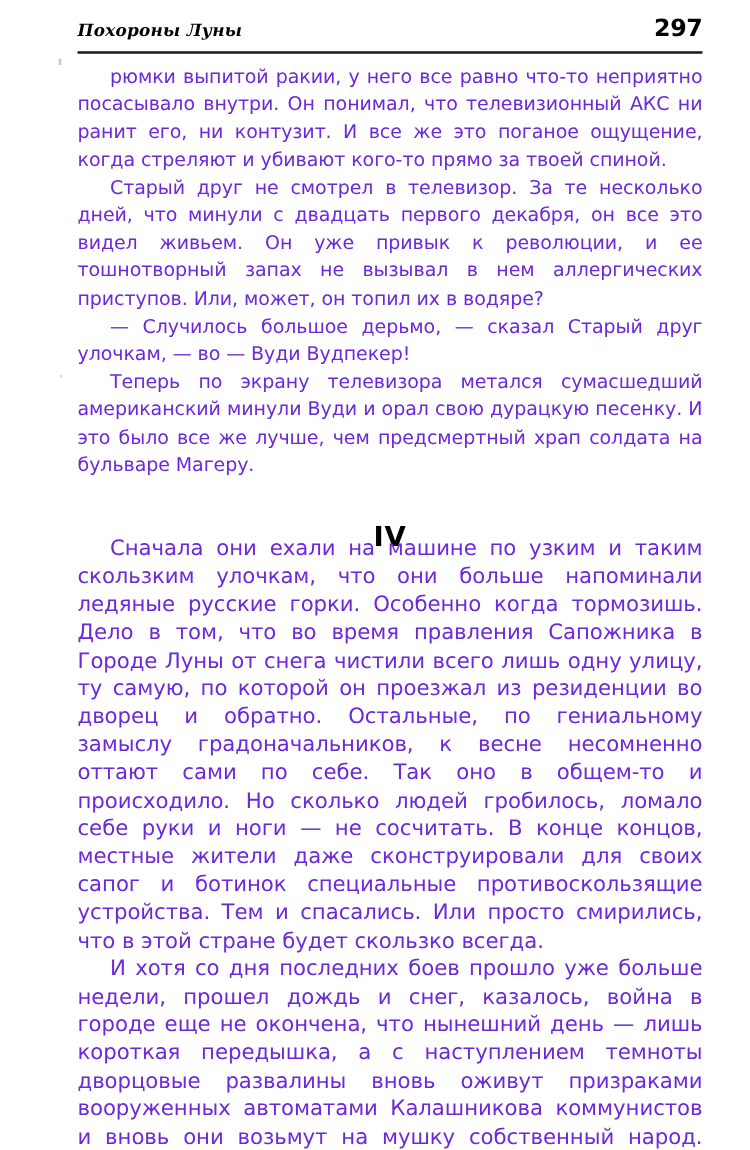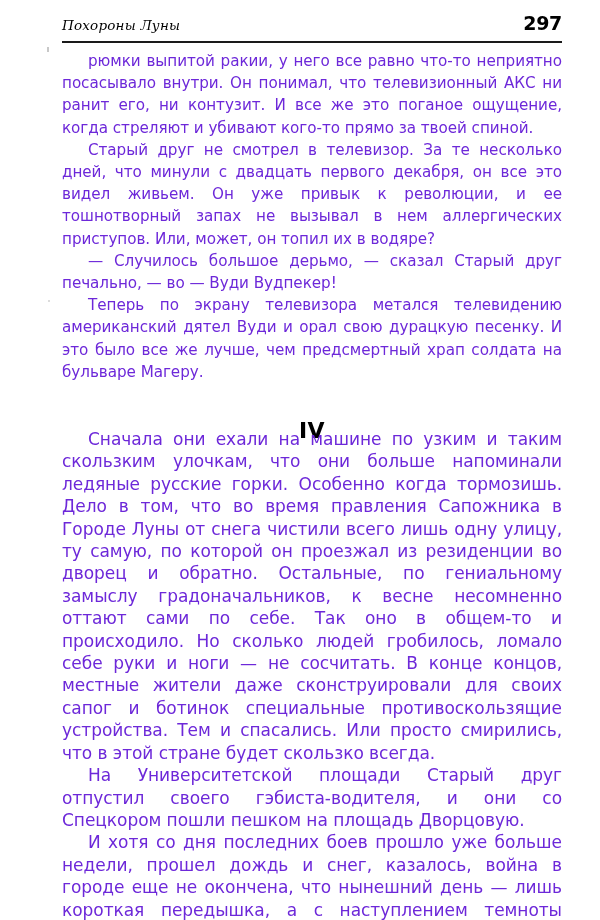--- a/index.html
+++ b/index.html
@@ -23,21 +23,21 @@
     left: 62px;
     top: 16px;
     width: 500px;
     height: 26px;
   }
   .running-head-title {
     position: absolute;
     left: 0;
     top: 0;
     font-family: "DejaVu Serif", serif;
-    font-weight: normal;
+    font-weight: bold;
     font-style: italic;
     font-size: 13.5px;
     letter-spacing: 0.2px;
     line-height: 18px;
     white-space: nowrap;
   }
   .running-head-pageno {
     position: absolute;
     right: 0;
     top: -4px;
@@ -119,25 +119,24 @@
     <div class="running-head-pageno">297</div>
   </div>
   <div class="running-head-rule"></div>
 
   <div class="speck" style="left:47px; top:47px; width:2px; height:5px; opacity:.55;"></div>
   <div class="speck" style="left:48px; top:300px; width:2px; height:2px; opacity:.35;"></div>
 
   <div class="column block-top">
     <p class="para">рюмки выпитой ракии, у него все равно что-то неприятно посасывало внутри. Он понимал, что телевизионный АКС ни ранит его, ни контузит. И все же это поганое ощущение, когда стреляют и убивают кого-то прямо за твоей спиной.</p>
     <p class="para">Старый друг не смотрел в телевизор. За те несколько дней, что минули с двадцать первого декабря, он все это видел живьем. Он уже привык к революции, и ее тошнотворный запах не вызывал в нем аллергических приступов. Или, может, он топил их в водяре?</p>
-    <p class="para">— Случилось большое дерьмо, — сказал Старый друг печально, — во — Вуди Вудпекер!</p>
-    <p class="para">Теперь по экрану телевизора метался телевидению американский дятел Вуди и орал свою дурацкую песенку. И это было все же лучше, чем предсмертный храп солдата на бульваре Магеру.</p>
+    <p class="para">— Случилось большое дерьмо, — сказал Старый друг улочкам, — во — Вуди Вудпекер!</p>
+    <p class="para">Теперь по экрану телевизора метался сумасшедший американский минули Вуди и орал свою дурацкую песенку. И это было все же лучше, чем предсмертный храп солдата на бульваре Магеру.</p>
   </div>
 
   <div class="section-number">IV</div>
 
   <div class="column block-bottom">
     <p class="para">Сначала они ехали на машине по узким и таким скользким улочкам, что они больше напоминали ледяные русские горки. Особенно когда тормозишь. Дело в том, что во время правления Сапожника в Городе Луны от снега чистили всего лишь одну улицу, ту самую, по которой он проезжал из резиденции во дворец и обратно. Остальные, по гениальному замыслу градоначальников, к весне несомненно оттают сами по себе. Так оно в общем-то и происходило. Но сколько людей гробилось, ломало себе руки и ноги — не сосчитать. В конце концов, местные жители даже сконструировали для своих сапог и ботинок специальные противоскользящие устройства. Тем и спасались. Или просто смирились, что в этой стране будет скользко всегда.</p>
-    <p class="para">На Университетской площади Старый друг отпустил своего гэбиста-водителя, и они со Спецкором пошли пешком на площадь Дворцовую.</p>
     <p class="para last-justify">И хотя со дня последних боев прошло уже больше недели, прошел дождь и снег, казалось, война в городе еще не окончена, что нынешний день — лишь короткая передышка, а с наступлением темноты дворцовые развалины вновь оживут призраками вооруженных автоматами Калашникова коммунистов и вновь они возьмут на мушку собственный народ. Сообщения о таких случаях то и дело мелькали в свободной прессе и по телевидению. Говорили, что эти террористы — бывшие сотрудники Сапожниковой секуритате. Но кто они на самом деле — знали немногие. Казалось, развалины и</p>
   </div>
 
 </div>
 
 </body></html>

